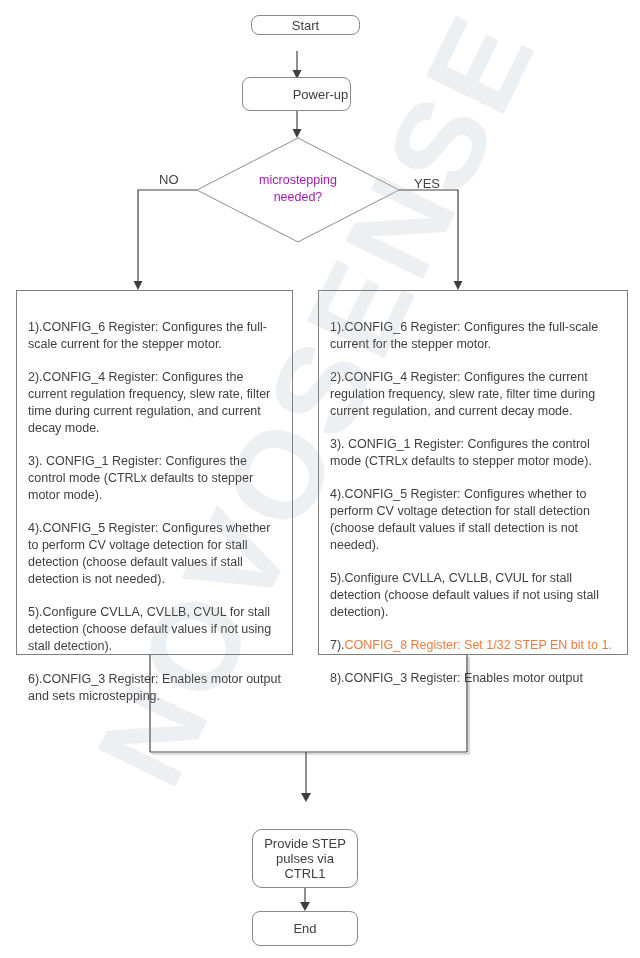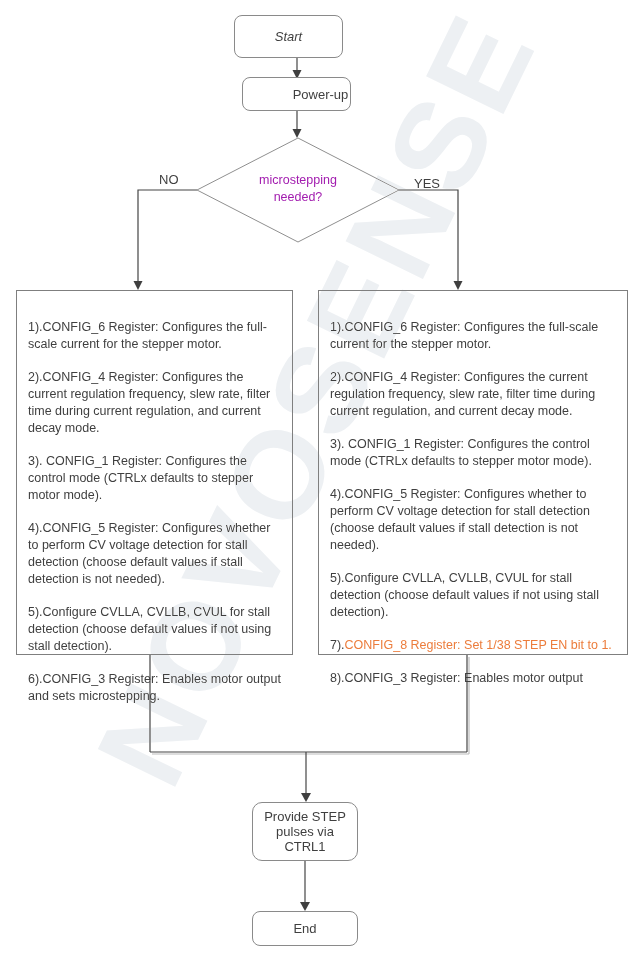--- a/index.html
+++ b/index.html
@@ -67,21 +67,21 @@
       <polygon points="297,138 292.5,129 301.5,129"></polygon>
       <polygon points="138,290 133.5,281 142.5,281"></polygon>
       <polygon points="458,290 453.5,281 462.5,281"></polygon>
       <polygon points="306,802 301,793 311,793"></polygon>
       <polygon points="305,911 300,902 310,902"></polygon>
     </g>
 
     <polygon points="298,138 399,190 298,242 197,190" fill="#ffffff" stroke="#8f8f8f" stroke-width="1"></polygon>
   </svg>
 
-  <div class="node" style="left:234px;top:15px;width:109px;height:43px;font-style:italic;">
+  <div class="node" style="left:251px;top:15px;width:109px;height:20px;">
     <span>Start</span>
   </div>
 
   <div class="node" style="left:242px;top:77px;width:109px;height:34px;padding-left:48px;">
     <span>Power-up</span>
   </div>
 
   <div id="decision-text">
     <div>microstepping</div>
     <div>needed?</div>
@@ -98,25 +98,25 @@
       <p><span>5).</span><span>Configure CVLLA, CVLLB, CVUL for stall detection (choose default values if not using stall detection).</span></p>
       <p><span>6).</span><span>CONFIG_3 Register: Enables motor output and sets microstepping.</span></p>
     </div>
 
   <div class="bigbox" style="left:318px;top:290px;width:310px;height:365px;" id="right-box">
       <p><span>1).</span><span>CONFIG_6 Register: Configures the full-scale current for the stepper motor.</span></p>
       <p><span>2).</span><span>CONFIG_4 Register: Configures the current regulation  frequency, slew rate, filter time during current regulation, and current decay mode.</span></p>
       <p><span>3). </span><span>CONFIG_1 Register: Configures the control mode (CTRLx defaults to stepper motor mode).</span></p>
       <p><span>4).</span><span>CONFIG_5 Register: Configures whether to perform CV voltage detection for stall detection (choose default values if stall detection is not needed).</span></p>
       <p><span>5).</span><span>Configure CVLLA, CVLLB, CVUL for stall detection (choose default values if not using stall detection).</span></p>
-      <p><span>7).</span><span class="hl">CONFIG_8 Register: Set 1/38 STEP EN bit to 1.</span></p>
+      <p><span>7).</span><span class="hl">CONFIG_8 Register: Set 1/32 STEP EN bit to 1.</span></p>
       <p><span>8).</span><span>CONFIG_3 Register: Enables motor output</span></p>
     </div>
 
-  <div class="node" style="left:252px;top:802px;width:106px;height:59px;border-radius:10px;">
+  <div class="node" style="left:252px;top:829px;width:106px;height:59px;border-radius:10px;">
     <div>
       <div>Provide STEP</div>
       <div>pulses via</div>
       <div>CTRL1</div>
     </div>
   </div>
 
   <div class="node" style="left:252px;top:911px;width:106px;height:35px;">
     <span>End</span>
   </div>

